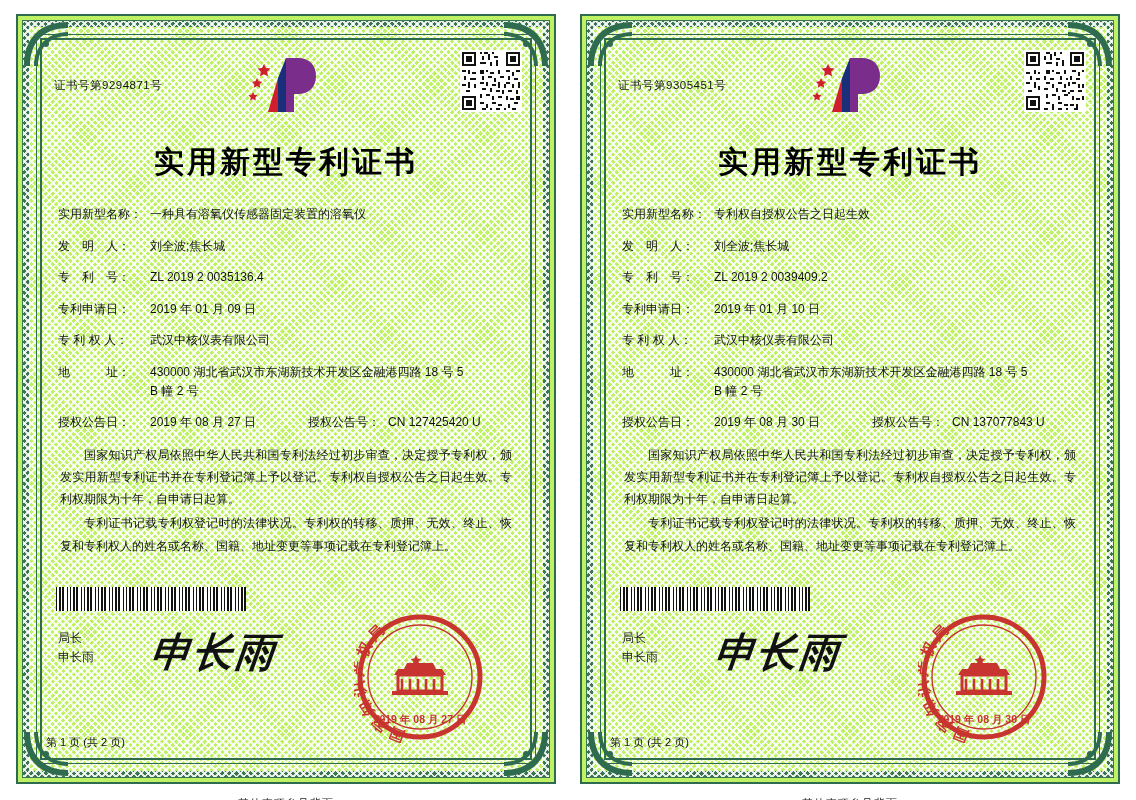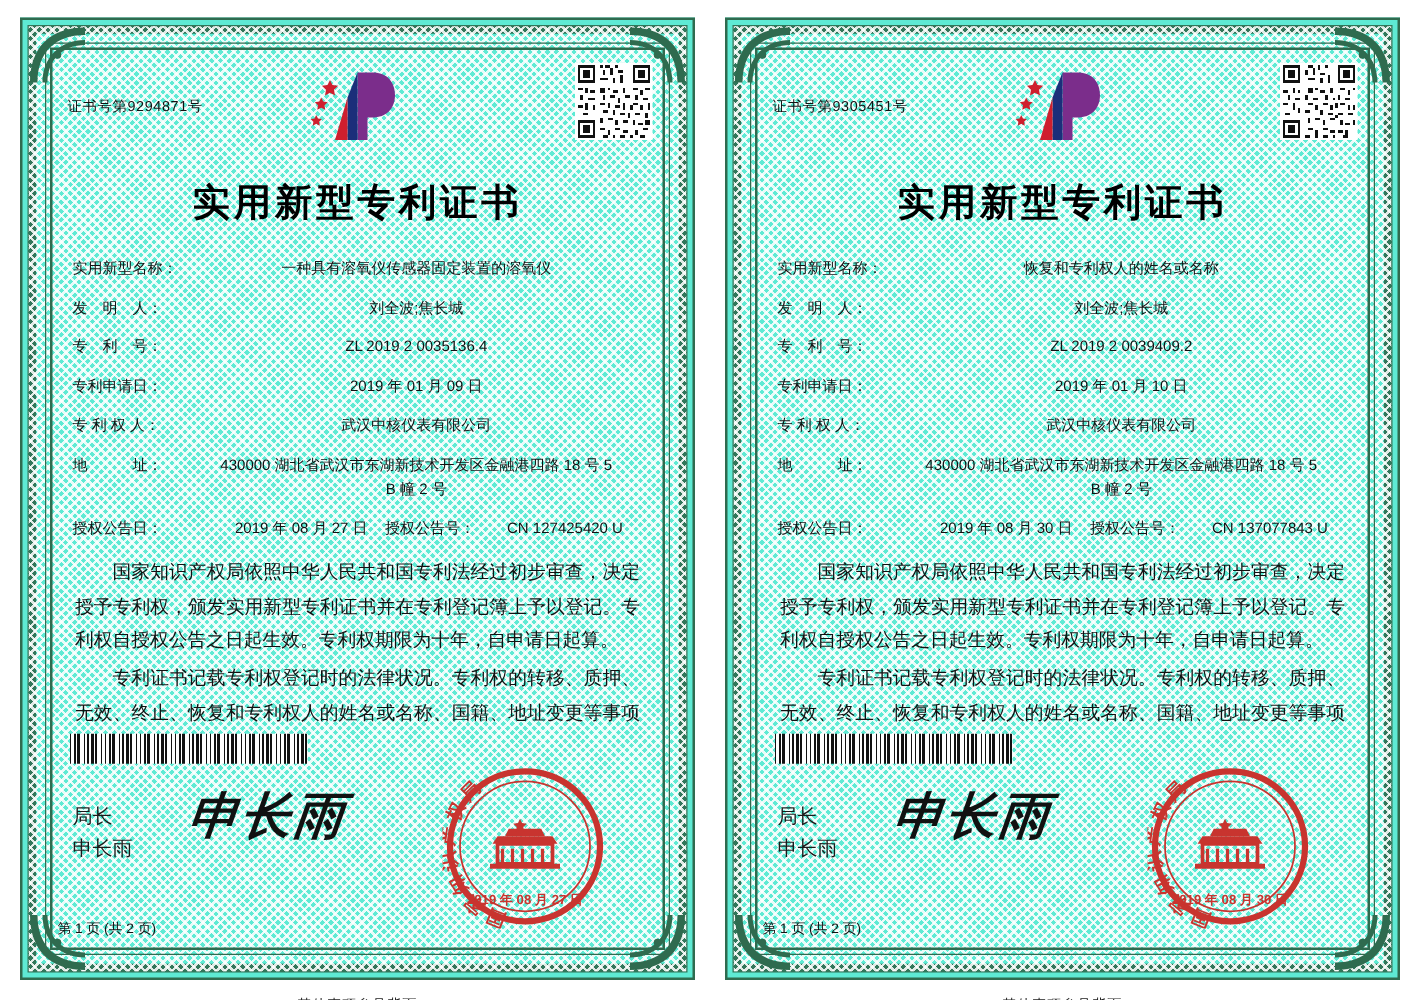--- a/index.html
+++ b/index.html
@@ -21,21 +21,21 @@
     display: flex;
     justify-content: space-between;
     box-sizing: border-box;
     padding: 14px 16px;
     gap: 18px;
   }
   .cert {
     position: relative;
     width: 540px;
     height: 770px;
-    background: #5eead4;
+    background: #bef264;
     box-sizing: border-box;
   }
   
   .border-outer {
     position: absolute;
     inset: 0;
     border: 2px solid #2f6b4f;
     box-sizing: border-box;
   }
   .border-mid {
@@ -136,46 +136,44 @@
     margin-bottom: 13px;
   }
   .f-label {
     flex: 0 0 92px;
     white-space: pre;
     color: #111;
   }
   .f-value {
     flex: 1 1 auto;
     color: #111;
-    text-align: center;
   }
   .f-value .line2 {
     display: block;
   }
   .field-split {
     display: flex;
     align-items: flex-start;
     margin-bottom: 12px;
   }
   .split-left {
     flex: 0 0 250px;
     display: flex;
-    gap: 24px;
   }
   .split-right {
     flex: 1 1 auto;
     display: flex;
   }
   .split-left .f-label { flex: 0 0 92px; }
   .split-right .f-label { flex: 0 0 80px; white-space: pre; }
 
   .body-text {
     margin-top: 10px;
     padding: 0 14px 0 14px;
-    font-size: 15px;
+    font-size: 12px;
     line-height: 1.85;
     text-align: justify;
     color: #111;
   }
   .body-text p {
     margin: 0 0 2px 0;
     text-indent: 2em;
   }
 
   
@@ -194,22 +192,22 @@
       #111 6px 8px, #fff 8px 11px, #111 11px 12px, #fff 12px 14px);
   }
   .sig-row {
     position: relative;
     height: 100px;
     margin-top: 6px;
   }
   .director {
     position: absolute;
     left: 12px;
-    top: 24px;
-    font-size: 16px;
+    top: 12px;
+    font-size: 12px;
     line-height: 1.6;
   }
   .signature {
     position: absolute;
     left: 105px;
     top: 8px;
     font-family: "Liberation Serif", serif;
     font-size: 40px;
     font-weight: bold;
     font-style: italic;
@@ -602,21 +600,21 @@
             </g>
           </svg>
         </div>
       </div>
 
       <div class="title">实用新型专利证书</div>
 
       <div class="fields">
         <div class="field">
           <div class="f-label">实用新型名称：</div>
-          <div class="f-value">恢复和专利权人的姓名或名称</div>
+          <div class="f-value">专利权自授权公告之日起生效</div>
         </div>
         <div class="field">
           <div class="f-label">发　明　人：</div>
           <div class="f-value">刘全波;焦长城</div>
         </div>
         <div class="field">
           <div class="f-label">专　利　号：</div>
           <div class="f-value">ZL 2019 2 0039409.2</div>
         </div>
         <div class="field">

